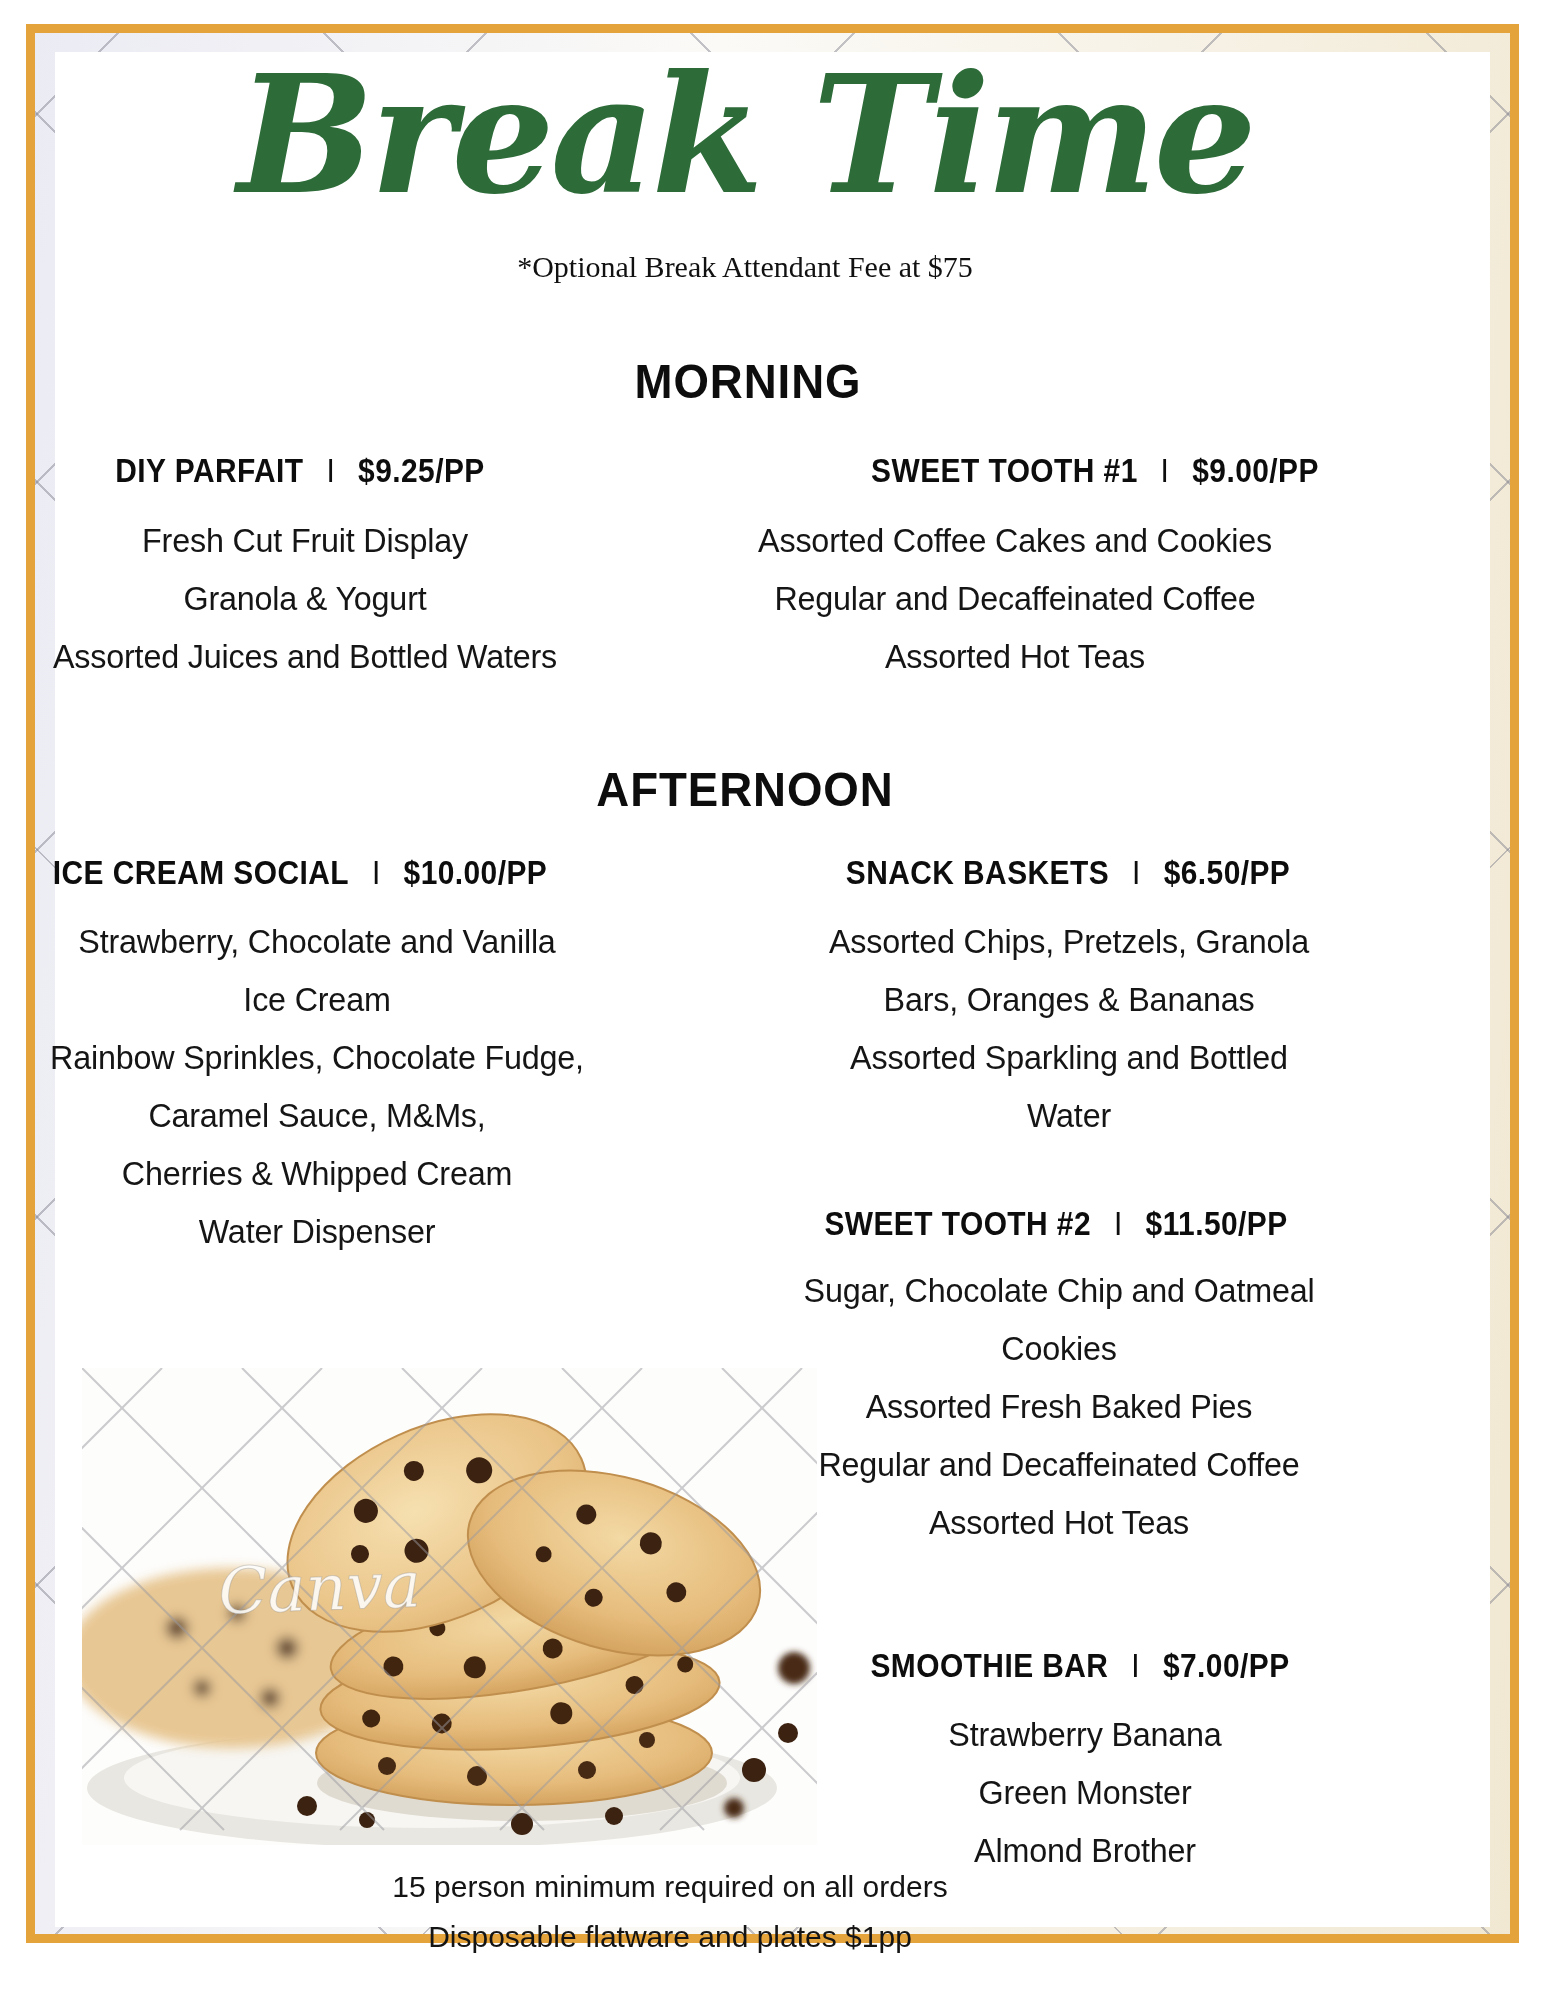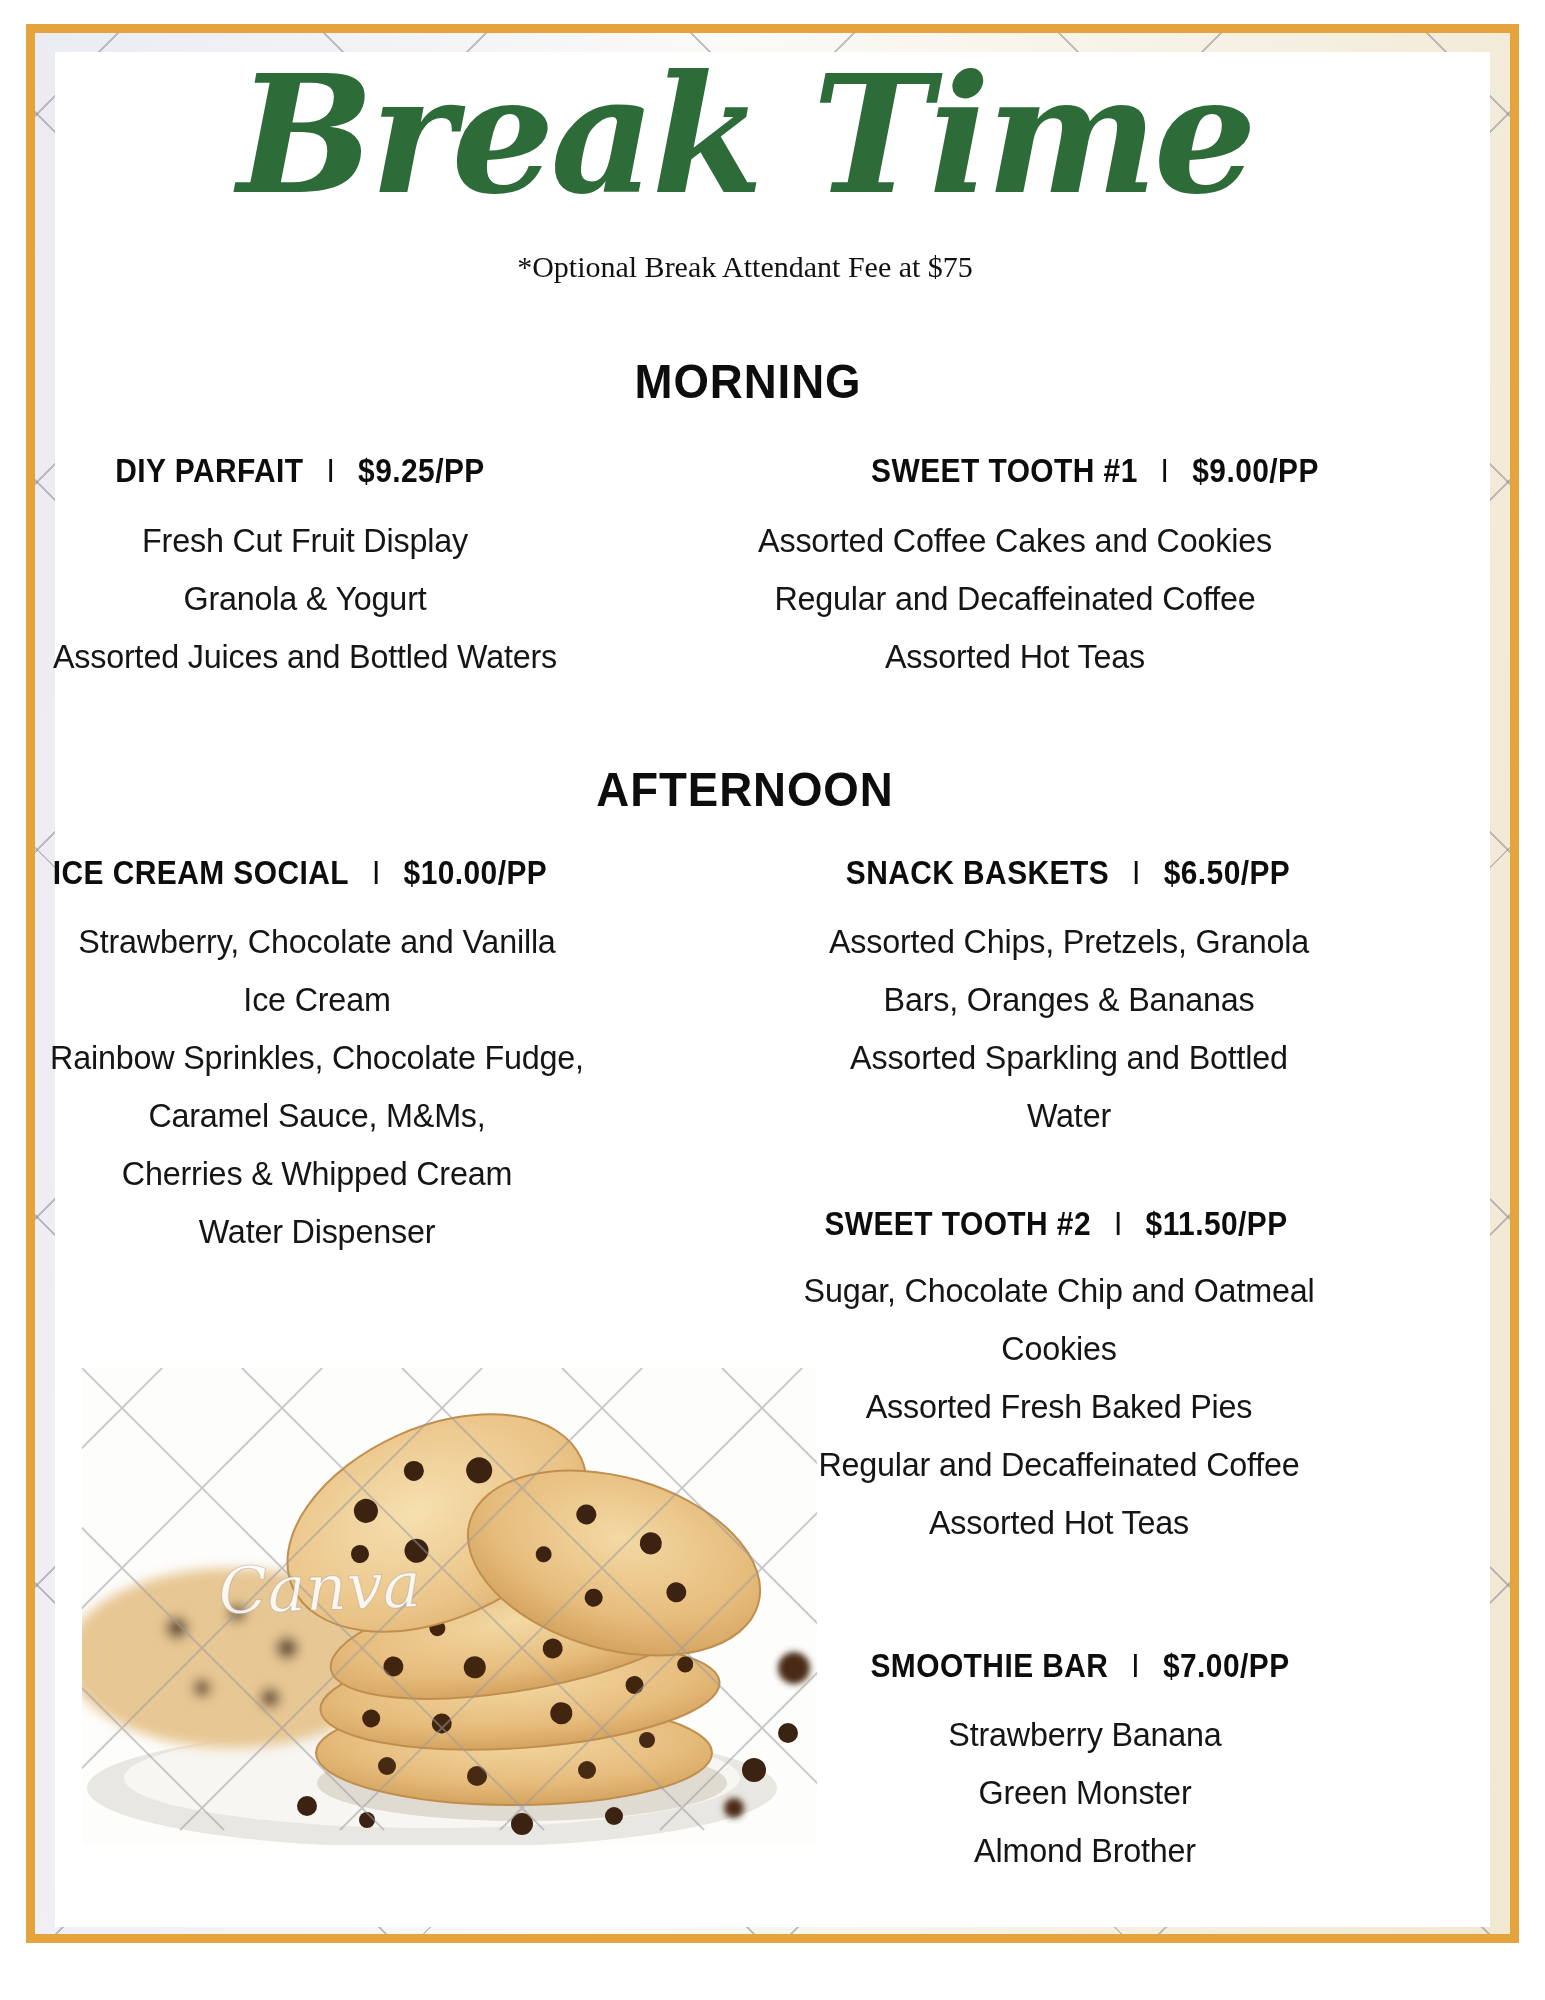--- a/index.html
+++ b/index.html
@@ -242,13 +242,17 @@
           <line x1="560" y1="0" x2="98" y2="462"></line>
         <line x1="720" y1="0" x2="258" y2="462"></line>
           <line x1="880" y1="0" x2="418" y2="462"></line>
         <line x1="1040" y1="0" x2="578" y2="462"></line>
           <line x1="1200" y1="0" x2="738" y2="462"></line>
       </g>
       <text x="238" y="242" font-family="DejaVu Serif, serif" font-style="italic" font-size="64" fill="#ffffff" fill-opacity=".85" stroke="#8a8a8a" stroke-opacity=".35" stroke-width="1" text-anchor="middle" transform="rotate(-2 238 228)">Canva</text>
     </svg>
   </div>
 
+  <div class="footer-block">
+    <div class="line">15 person minimum required on all orders</div>
+    <div class="line">Disposable flatware and plates $1pp</div>
+  </div>
 </div>
 
 </body></html>

